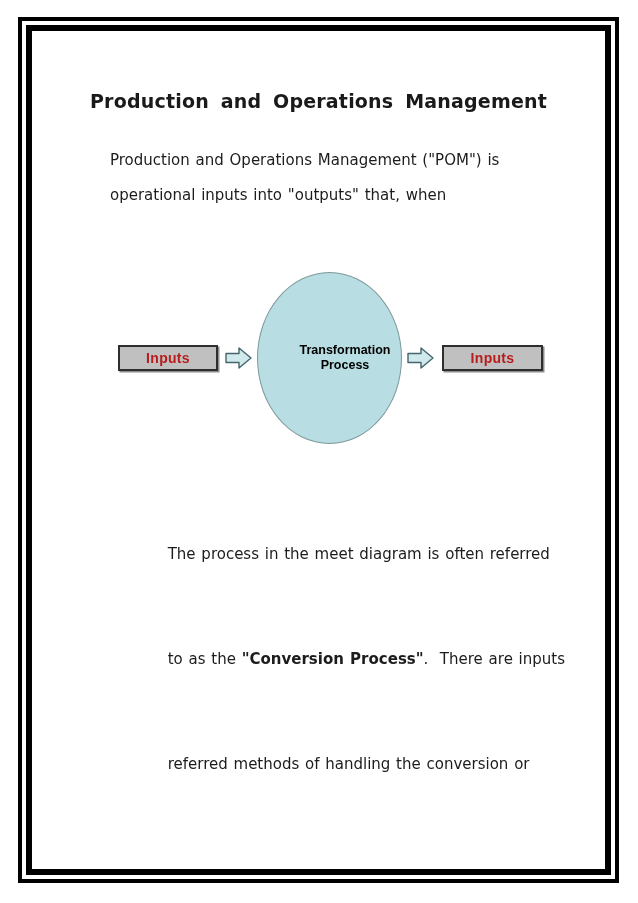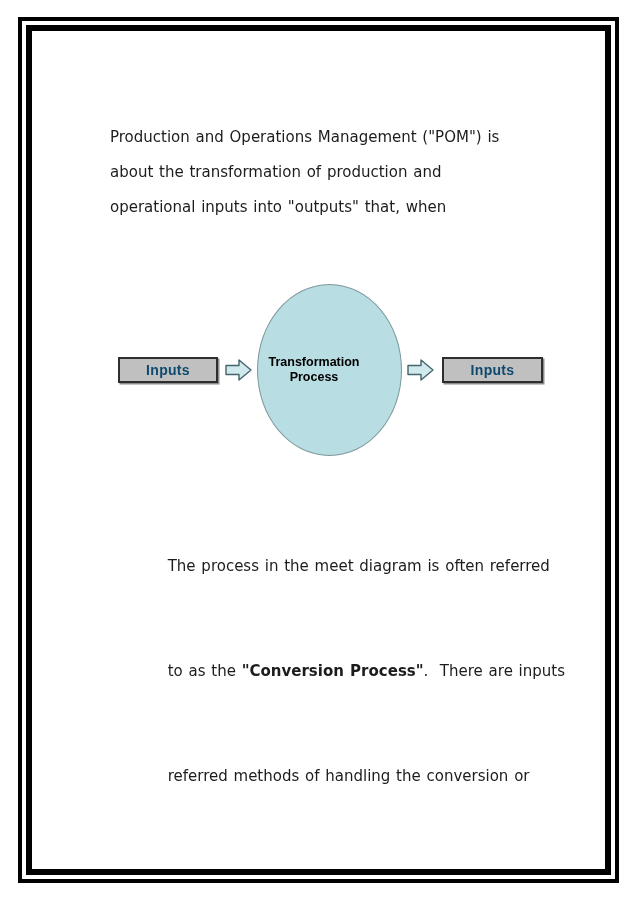--- a/index.html
+++ b/index.html
@@ -77,21 +77,21 @@
     background: var(--box-fill, #c0c0c0);
     border: 2px solid #2e2e2e;
     box-shadow: 1.5px 1.5px 0 rgba(0,0,0,0.45);
     display: flex;
     align-items: center;
     justify-content: center;
     font-family: "Liberation Sans", sans-serif;
     font-weight: bold;
     font-size: 14px;
     letter-spacing: 0.3px;
-    color: #0c4a6e;
+    color: #b91c1c;
     flex: none;
   }
   .io-box-r { width: 101px; }
   .arrow { flex: none; display: block; }
   .arrow-l { margin: 0 5px 0 7px; }
   .arrow-r { margin: 0 8px 0 5px; }
   .arrow path {
     fill: var(--arrow-fill, #cfe9ec);
     stroke: #44666c;
     stroke-width: 1.4;
@@ -100,44 +100,44 @@
   .ellipse {
     width: 145px;
     height: 172px;
     flex: none;
     border-radius: 50%;
     background: var(--ellipse-fill, #b8dde2);
     border: 1.5px solid #7d989c;
     box-sizing: border-box;
     display: flex;
     align-items: center;
-    justify-content: flex-start;
+    justify-content: flex-end;
   }
   .ellipse-label {
     font-family: "Liberation Sans", sans-serif;
     font-weight: bold;
     font-size: 12.5px;
     line-height: 15px;
     text-align: center;
     width: 112px;
     color: #000000;
   }
 </style>
 </head>
 <body>
 
 <div class="frame-outer">
   <div class="frame-inner">
     <div class="content">
 
+      <h1 class="title">Production and Operations Management</h1>
 
 
       <div class="para">
         <div class="line">Production and Operations Management ("POM") is</div>
-        <div class="line">about the transformation of production and</div>
         <div class="line">operational inputs into "outputs" that, when</div>
       </div>
 
       <div class="diagram">
         <div class="io-box">
           <span>Inputs</span>
         </div>
         <svg class="arrow arrow-l" width="27" height="24" viewBox="0 0 27 24">
           <path d="M1 7.5 H14 V2 L26 12 L14 22 V16.5 H1 Z"></path>
         </svg>

